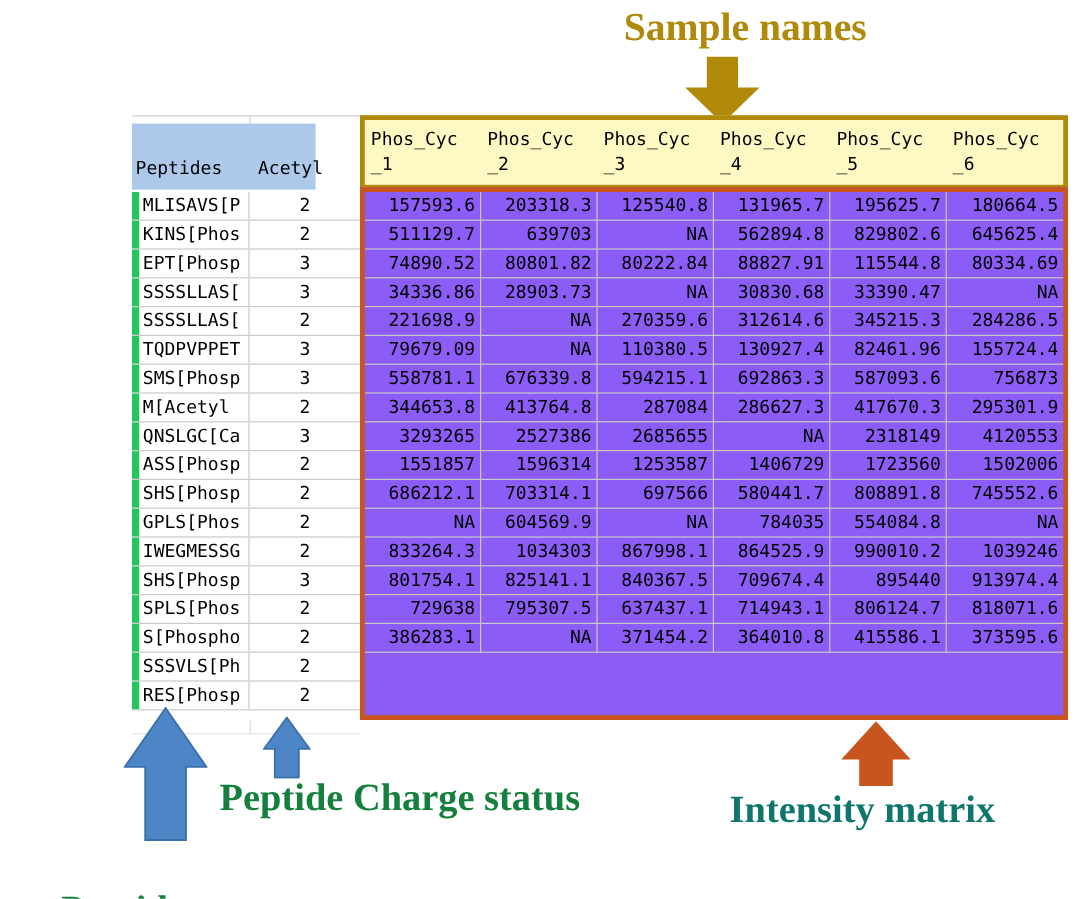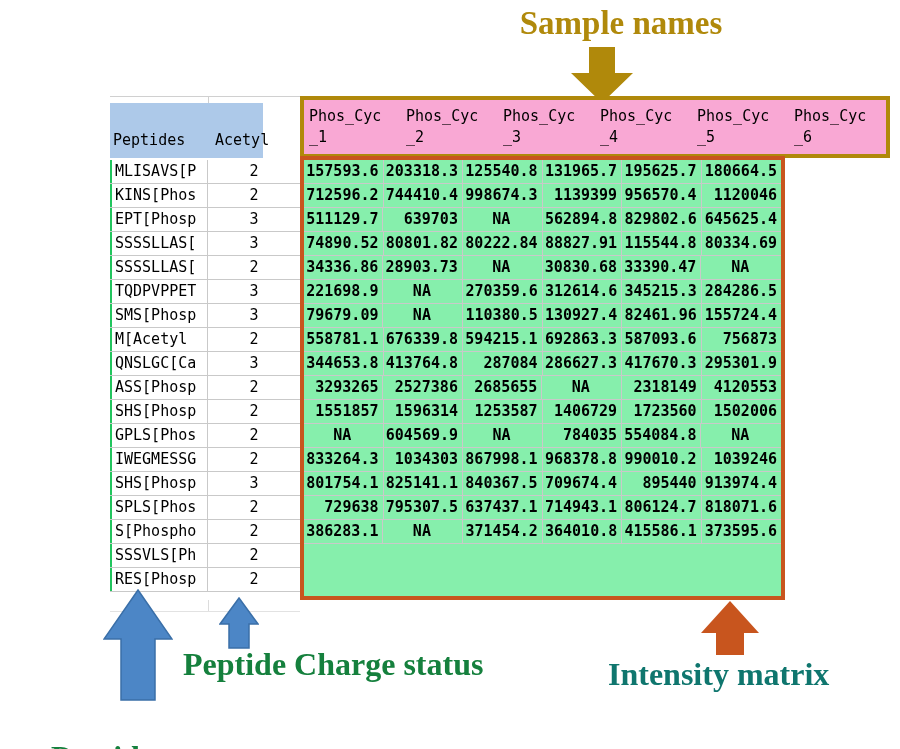--- a/index.html
+++ b/index.html
@@ -19,35 +19,35 @@
   .seq-label{left:8px;top:741px;margin-left:43px;}
   .charge-label{left:183px;top:648px;}
   .intensity-label{left:608px;top:658px;font-size:32px;color:#0f766e;}
   
   .top-strip{left:110px;top:96px;width:190px;height:7px;border-top:1px solid #d0d0d0;}
   .top-strip .vline{position:absolute;left:98px;top:0;width:1px;height:7px;background:#d0d0d0;}
   .blue-header{left:110px;top:103px;width:153px;height:55px;background:#ADC9E9;font-size:15px;}
   .blue-header .hcell{position:absolute;bottom:9px;white-space:nowrap;}
   .blue-header .pep-h{left:3px;}
   .blue-header .chg-h{left:105px;}
-  .yellow-box{left:300px;top:96px;width:590px;height:62px;background:#f9a8d4;
+  .yellow-box{left:300px;top:96px;width:590px;height:62px;background:#fef9c3;
     border:4px solid #B0890B;box-sizing:border-box;}
   .yellow-inner{display:flex;height:100%;}
   .ycell{width:97px;box-sizing:border-box;padding:6px 0 0 5px;font-size:15px;line-height:21px;white-space:nowrap;}
   .left-rows{left:110px;top:160px;width:190px;font-size:15px;}
   .lrow{display:flex;height:24px;box-sizing:border-box;border-bottom:1px solid #c9c9c9;}
-  .lrow .pep{width:98px;box-sizing:border-box;border-right:1px solid #c9c9c9;border-left:2px solid #22c55e;
+  .lrow .pep{width:98px;box-sizing:border-box;border-right:1px solid #c9c9c9;border-left:6px solid #22c55e;
     padding-left:3px;overflow:hidden;white-space:nowrap;line-height:23px;}
   .lrow .chg{width:92px;box-sizing:border-box;text-align:center;line-height:23px;}
-  .matrix-box{left:300px;top:156px;width:485px;height:444px;background:#86efac;
-    border:4px solid #C8551E;box-sizing:border-box;font-weight:bold;}
+  .matrix-box{left:300px;top:156px;width:590px;height:444px;background:#8b5cf6;
+    border:4px solid #C8551E;box-sizing:border-box;}
   .mrow{display:flex;height:24px;box-sizing:border-box;}
   .mcell{width:97px;box-sizing:border-box;border-right:1px solid #c9c9c9;border-bottom:1px solid #c9c9c9;
     font-size:15px;line-height:23px;text-align:right;padding-right:4px;overflow:hidden;white-space:nowrap;}
-  .mcell.na{text-align:center;padding-left:2px;}
+  .mcell.na{text-align:right;padding-left:2px;}
   .mrow .mcell:last-child{border-right:none;}
   .bottom-strip{left:110px;top:600px;width:190px;height:11px;border-bottom:1px solid #e2e2e2;}
   .bottom-strip .vline{position:absolute;left:98px;top:0;width:1px;height:11px;background:#dcdcdc;}
   .arrow-svg{display:block;}
 </style>
 </head>
 <body>
 
 <div>
 
@@ -173,28 +173,20 @@
     <div id="matrix-grid">
         <div class="mrow">
           <div class="mcell">157593.6</div>
           <div class="mcell">203318.3</div>
           <div class="mcell">125540.8</div>
           <div class="mcell">131965.7</div>
           <div class="mcell">195625.7</div>
           <div class="mcell">180664.5</div>
         </div>
         <div class="mrow">
-          <div class="mcell">712596.2</div>
-          <div class="mcell">744410.4</div>
-          <div class="mcell">998674.3</div>
-          <div class="mcell">1139399</div>
-          <div class="mcell">956570.4</div>
-          <div class="mcell">1120046</div>
-        </div>
-        <div class="mrow">
           <div class="mcell">511129.7</div>
           <div class="mcell">639703</div>
           <div class="mcell na">NA</div>
           <div class="mcell">562894.8</div>
           <div class="mcell">829802.6</div>
           <div class="mcell">645625.4</div>
         </div>
         <div class="mrow">
           <div class="mcell">74890.52</div>
           <div class="mcell">80801.82</div>
@@ -253,32 +245,40 @@
         </div>
         <div class="mrow">
           <div class="mcell">1551857</div>
           <div class="mcell">1596314</div>
           <div class="mcell">1253587</div>
           <div class="mcell">1406729</div>
           <div class="mcell">1723560</div>
           <div class="mcell">1502006</div>
         </div>
         <div class="mrow">
+          <div class="mcell">686212.1</div>
+          <div class="mcell">703314.1</div>
+          <div class="mcell">697566</div>
+          <div class="mcell">580441.7</div>
+          <div class="mcell">808891.8</div>
+          <div class="mcell">745552.6</div>
+        </div>
+        <div class="mrow">
           <div class="mcell na">NA</div>
           <div class="mcell">604569.9</div>
           <div class="mcell na">NA</div>
           <div class="mcell">784035</div>
           <div class="mcell">554084.8</div>
           <div class="mcell na">NA</div>
         </div>
         <div class="mrow">
           <div class="mcell">833264.3</div>
           <div class="mcell">1034303</div>
           <div class="mcell">867998.1</div>
-          <div class="mcell">968378.8</div>
+          <div class="mcell">864525.9</div>
           <div class="mcell">990010.2</div>
           <div class="mcell">1039246</div>
         </div>
         <div class="mrow">
           <div class="mcell">801754.1</div>
           <div class="mcell">825141.1</div>
           <div class="mcell">840367.5</div>
           <div class="mcell">709674.4</div>
           <div class="mcell">895440</div>
           <div class="mcell">913974.4</div>

